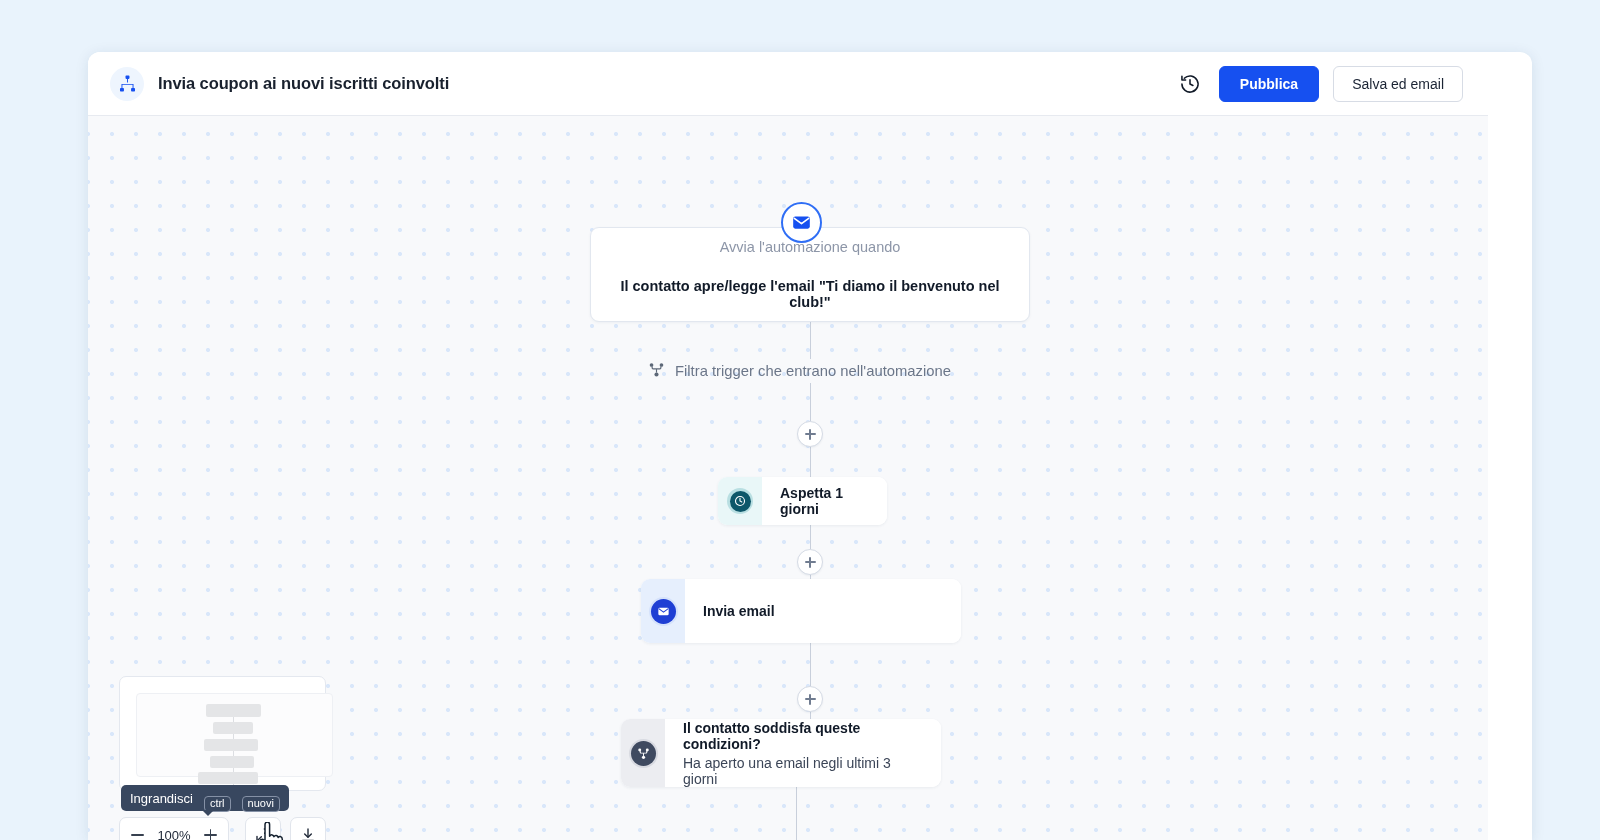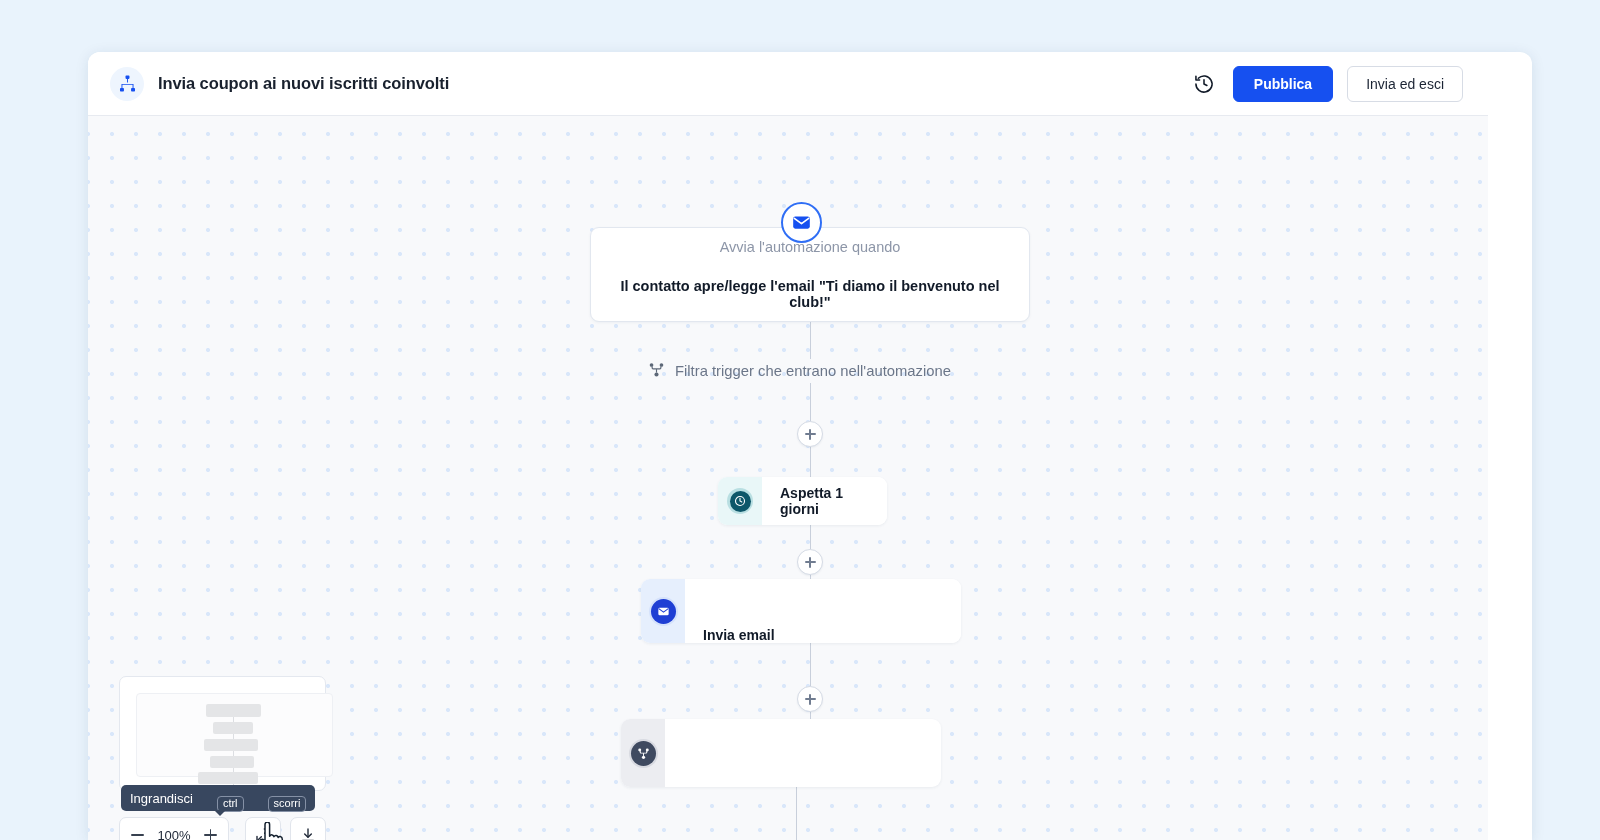--- a/index.html
+++ b/index.html
@@ -139,21 +139,21 @@
     border-radius: 9px; overflow: hidden;
     background: #fff; box-shadow: 0 1px 3px rgba(24,50,90,.07);
     z-index: 2; cursor: pointer;
   }
   .step-icon {
     width: 44px; display: flex; align-items: center; justify-content: center;
     flex: 0 0 44px;
   }
   .step-body {
     background: #fff; display: flex; flex-direction: column;
-    justify-content: flex-end; padding: 0 22px 0 18px;
+    justify-content: center; padding: 0 22px 0 18px;
   }
   .step-title { font-size: 14px; font-weight: 700; color: #111a28; }
   .step-sub { font-size: 14px; color: #3b4557; margin-top: 3px; }
 
   #wait-node { left: 630px; top: 361px; width: 169px; height: 48px; }
   #wait-node .step-icon { background: #e9f7f8; }
   #wait-node .step-body { justify-content: center; }
 
   #email-node { left: 553px; top: 463px; width: 320px; height: 64px; }
   #email-node .step-icon { background: #e6effd; }
@@ -178,21 +178,21 @@
     border: 1px solid #eef0f4; border-radius: 4px;
     background: #fcfcfd;
   }
   .mini-bar { position: absolute; background: #e4e5e7; border-radius: 2px; }
   .mini-line { position: absolute; width: 1px; background: #dcdee2; }
 
   
   #tooltip {
     position: absolute; left: 33px; top: 669px;
     height: 26px; background: #38475f; border-radius: 5px;
-    display: flex; align-items: center; gap: 24px; padding: 0 9px;
+    display: flex; align-items: center; gap: 11px; padding: 0 9px;
     z-index: 9;
   }
   #tooltip::after {
     content: ""; position: absolute; left: 48%; bottom: -5px;
     border-left: 6px solid transparent; border-right: 6px solid transparent;
     border-top: 6px solid #38475f;
   }
   #tooltip-text { font-size: 13px; color: #fff; }
   .kbd {
     font-size: 11px; color: #fff; border: 1px solid #8591a6;
@@ -241,21 +241,21 @@
     </div>
     <div id="header-actions">
       <button id="history-btn">
         <svg width="22" height="22" viewBox="0 0 24 24" fill="none" stroke="#111a28" stroke-width="1.7" stroke-linecap="round" stroke-linejoin="round">
           <path d="M3.2 12a8.8 8.8 0 1 0 2.6-6.2"></path>
           <polyline points="3.2,3.6 3.2,7.6 7.2,7.6"></polyline>
           <polyline points="12,7.4 12,12 15.2,13.6"></polyline>
         </svg>
       </button>
       <button class="btn" id="publish-btn">Pubblica</button>
-      <button class="btn" id="save-exit-btn">Invia ed esci</button>
+      <button class="btn" id="save-exit-btn">Salva ed email</button>
     </div>
   </div>
 
   <div id="canvas">
 
     <div class="connector" style="left:722px; top:206px; height:37px;"></div>
     <div class="connector" style="left:722px; top:267px; height:38px;"></div>
     <div class="connector" style="left:722px; top:331px; height:30px;"></div>
     <div class="connector" style="left:722px; top:409px; height:24px;"></div>
     <div class="connector" style="left:722px; top:459px; height:24px;"></div>
@@ -331,37 +331,41 @@
             <svg width="13" height="13" viewBox="0 0 24 24" fill="#ffffff">
               <circle cx="5" cy="5.6" r="2.7"></circle>
               <circle cx="19" cy="5.6" r="2.7"></circle>
               <circle cx="12" cy="19" r="3"></circle>
               <path d="M5 7.6v2.1a2.2 2.2 0 0 0 2.2 2.2h9.6A2.2 2.2 0 0 0 19 9.7V7.6h-1.9v1.9c0 .5-.4.9-.9.9H7.8c-.5 0-.9-.4-.9-.9V7.6z"></path>
               <rect x="11.1" y="11.4" width="1.8" height="5"></rect>
             </svg>
           </span>
         </span>
       </div>
+      <div class="step-body" style="flex:1;">
+        <div class="step-title">Il contatto soddisfa queste condizioni?</div>
+        <div class="step-sub">Ha aperto una email negli ultimi 3 giorni</div>
+      </div>
     </div>
 
     <div id="minimap">
       <div id="minimap-inner"></div>
       <div class="mini-line" style="left:113px; top:34px; height:80px;"></div>
       <div class="mini-bar" style="left:86px;  top:27px; width:55px; height:13px;"></div>
       <div class="mini-bar" style="left:93px;  top:45px; width:40px; height:12px;"></div>
       <div class="mini-bar" style="left:84px;  top:62px; width:54px; height:12px;"></div>
       <div class="mini-bar" style="left:90px;  top:79px; width:44px; height:12px;"></div>
       <div class="mini-bar" style="left:78px;  top:95px; width:60px; height:12px;"></div>
       <div class="mini-bar" style="left:84px;  top:112px; width:54px; height:12px;"></div>
     </div>
 
     <div id="tooltip">
       <span id="tooltip-text">Ingrandisci</span>
       <span class="kbd">ctrl</span>
-      <span class="kbd">scorri</span>
+      <span class="kbd">nuovi</span>
     </div>
 
     <div class="tool-group" id="zoom-group">
       <span class="tool-btn">
           <span class="minus-ico"></span>
         </span>
       <span id="zoom-level">100%</span>
       <span class="tool-btn">
           <span class="plus-ico"></span>
         </span>

